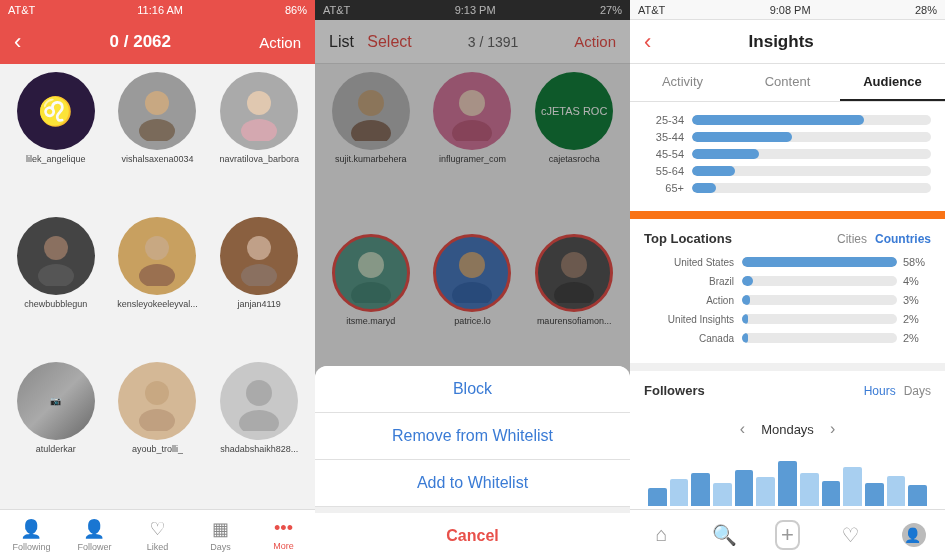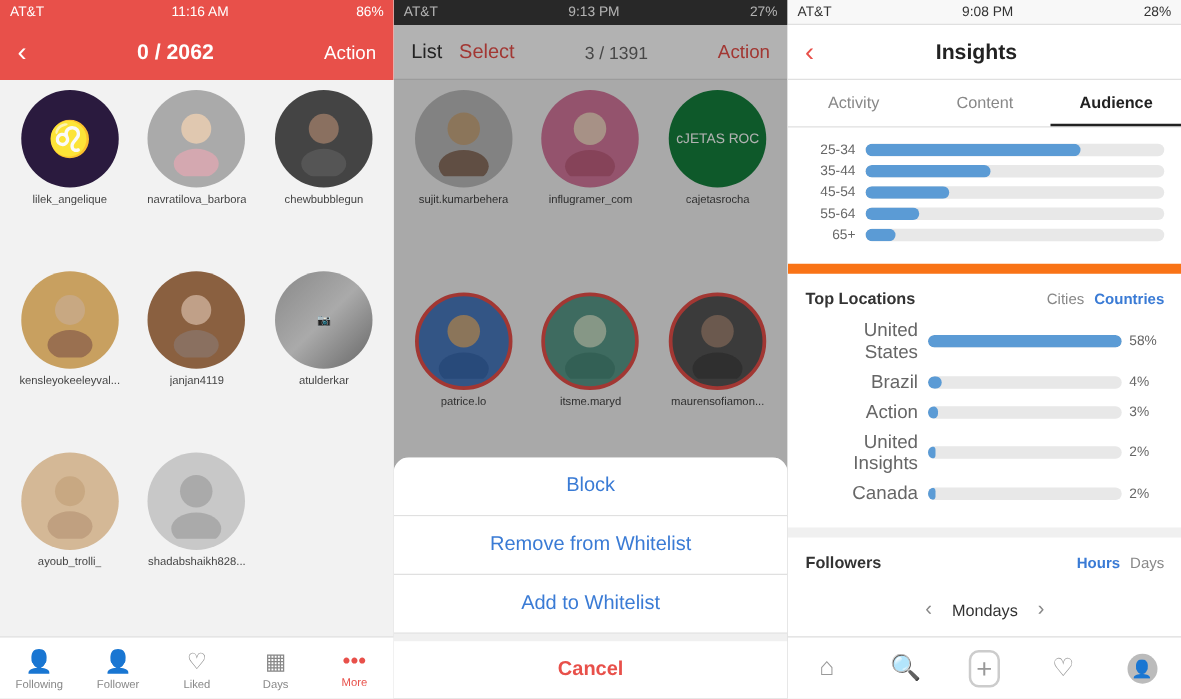--- a/index.html
+++ b/index.html
@@ -338,21 +338,21 @@
     .tl-tab.active {
       color: #3a7bd5;
       font-weight: 600;
     }
     .location-row {
       display: flex;
       align-items: center;
       margin-bottom: 7px;
     }
     .location-name {
-      font-size: 15px;
+      font-size: 10px;
       color: #666;
       width: 90px;
       text-align: right;
       margin-right: 8px;
     }
     .location-bar-bg {
       flex: 1;
       height: 10px;
       background: #e8e8e8;
       border-radius: 5px;
@@ -387,21 +387,21 @@
     .followers-tabs {
       display: flex;
       gap: 8px;
     }
     .followers-tab {
       font-size: 12px;
       color: #888;
     }
     .followers-tab.active {
       color: #3a7bd5;
-      font-weight: 700;
+      font-weight: 400;
     }
     .day-nav {
       display: flex;
       align-items: center;
       justify-content: center;
       gap: 16px;
       margin-bottom: 8px;
     }
     .day-nav-btn {
       font-size: 16px;
@@ -461,20 +461,29 @@
     <span class="title">0 / 2062</span>
     <span class="action">Action</span>
   </div>
   <div class="avatar-grid">
 
     <div class="avatar-item">
       <div class="avatar-circle dark-bg">
         <span class="leo-icon">♌</span>
       </div>
       <span class="avatar-label">lilek_angelique</span>
+    </div>
+    <div class="avatar-item">
+      <div class="avatar-circle" style="background:#9a9a9a;">
+        <svg class="face-svg" viewBox="0 0 60 60">
+            <circle cx="30" cy="22" r="12" fill="#c8a882"></circle>
+            <ellipse cx="30" cy="50" rx="18" ry="12" fill="#7a6a5a"></ellipse>
+          </svg>
+      </div>
+      <span class="avatar-label">vishalsaxena0034</span>
     </div>
     <div class="avatar-item">
       <div class="avatar-circle" style="background:#aaa;">
         <svg class="face-svg" viewBox="0 0 60 60">
             <circle cx="30" cy="22" r="12" fill="#e0c8b0"></circle>
             <ellipse cx="30" cy="50" rx="18" ry="12" fill="#d4a8b0"></ellipse>
           </svg>
       </div>
       <span class="avatar-label">navratilova_barbora</span>
     </div>
@@ -592,36 +601,36 @@
       <span class="p2-avatar-label">influgramer_com</span>
     </div>
     <div class="p2-avatar-item">
       <div class="p2-avatar-circle" style="background:#15803d;">
         <span style="color:white;font-size:11px;text-align:center;padding:2px;">cJETAS ROC</span>
       </div>
       <span class="p2-avatar-label">cajetasrocha</span>
     </div>
 
     <div class="p2-avatar-item">
+      <div class="p2-avatar-circle bordered" style="background:#5a9a8a;">
+        <svg viewBox="0 0 60 60" width="60" height="60">
+            <circle cx="30" cy="22" r="13" fill="#c0d8c0"></circle>
+            <ellipse cx="30" cy="52" rx="20" ry="13" fill="#4a8a7a"></ellipse>
+          </svg>
+      </div>
+      <span class="p2-avatar-label">itsme.maryd</span>
+    </div>
+    <div class="p2-avatar-item">
       <div class="p2-avatar-circle bordered" style="background:#4a7abf;">
         <svg viewBox="0 0 60 60" width="60" height="60">
             <circle cx="30" cy="22" r="13" fill="#c8a882"></circle>
             <ellipse cx="30" cy="52" rx="20" ry="13" fill="#3a6aaf"></ellipse>
           </svg>
       </div>
       <span class="p2-avatar-label">patrice.lo</span>
-    </div>
-    <div class="p2-avatar-item">
-      <div class="p2-avatar-circle bordered" style="background:#5a9a8a;">
-        <svg viewBox="0 0 60 60" width="60" height="60">
-            <circle cx="30" cy="22" r="13" fill="#c0d8c0"></circle>
-            <ellipse cx="30" cy="52" rx="20" ry="13" fill="#4a8a7a"></ellipse>
-          </svg>
-      </div>
-      <span class="p2-avatar-label">itsme.maryd</span>
     </div>
     <div class="p2-avatar-item">
       <div class="p2-avatar-circle bordered" style="background:#555;">
         <svg viewBox="0 0 60 60" width="60" height="60">
             <circle cx="30" cy="22" r="13" fill="#9a8070"></circle>
             <ellipse cx="30" cy="52" rx="20" ry="13" fill="#444"></ellipse>
           </svg>
       </div>
       <span class="p2-avatar-label">maurensofiamon...</span>
     </div>

